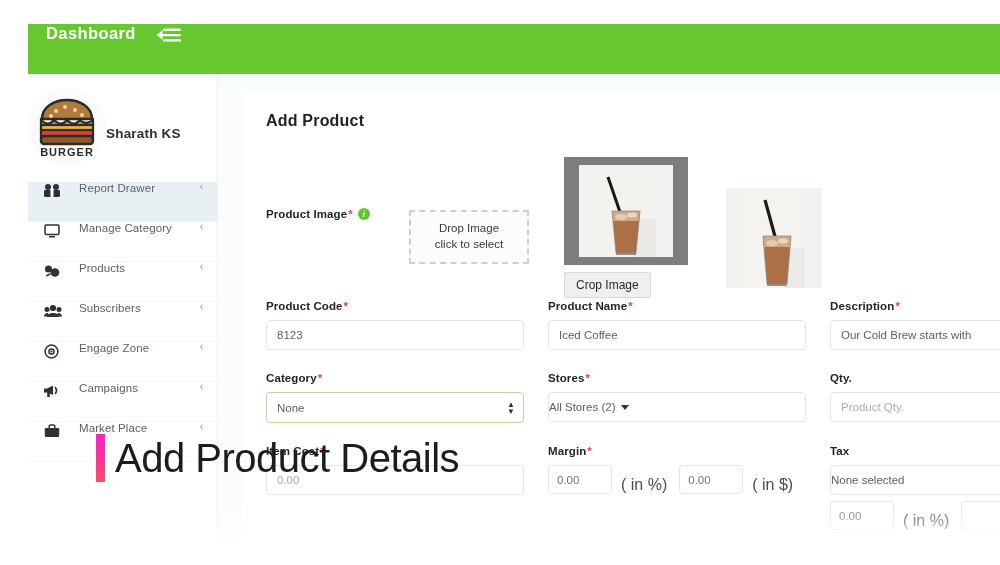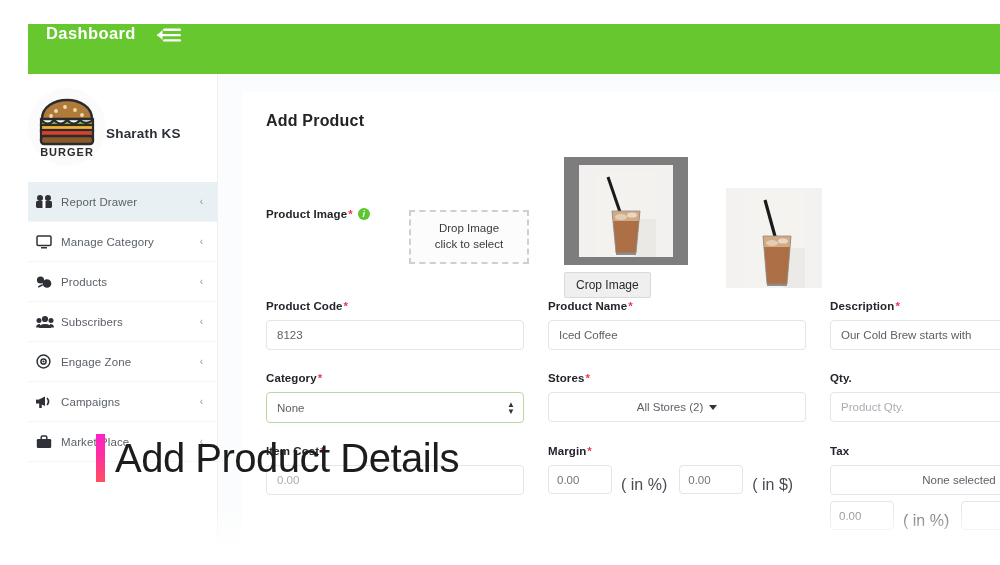--- a/index.html
+++ b/index.html
@@ -63,25 +63,26 @@
   .avatar svg { display: block; }
   .profile-name {
     margin-top: 12px;
     font-size: 13.5px;
     font-weight: bold;
     color: #2c3038;
     letter-spacing: 0.2px;
   }
   .nav { margin-top: 16px; }
   .nav-item {
-    display: flex; align-items: center;
+    display: flex; align-items: flex-start;
     height: 40px;
-    padding: 0 14px 0 8px;
+    padding: 0 14px 0 16px;
     cursor: pointer;
     border-bottom: 1px solid #f4f6f8;
+    gap: 10px;
   }
   .nav-item.active { background: #e9f0f3; }
   .nav-ico {
     width: 22px; height: 18px;
     display: flex; align-items: center; justify-content: flex-start;
     color: #2e3238;
     flex: 0 0 22px;
   }
   .nav-ico svg { display: block; }
   .nav-label {
@@ -205,21 +206,21 @@
     transform: translateY(-50%);
     font-size: 8px; color: #333; line-height: 0.9;
     pointer-events: none;
     display: flex; flex-direction: column;
   }
   .btn-dd {
     width: 100%; height: 30px;
     border: 1px solid #e2e5e9; border-radius: 4px;
     background: #fff;
     font-size: 11.5px; color: #5d6167;
-    display: flex; align-items: center; justify-content: center;
+    display: flex; align-items: center; justify-content: flex-start;
     cursor: pointer; position: relative;
   }
   .btn-dd .caret {
     margin-left: 6px;
     border-left: 4px solid transparent;
     border-right: 4px solid transparent;
     border-top: 5px solid #333;
   }
   .dual {
     display: flex; align-items: center; gap: 0;

